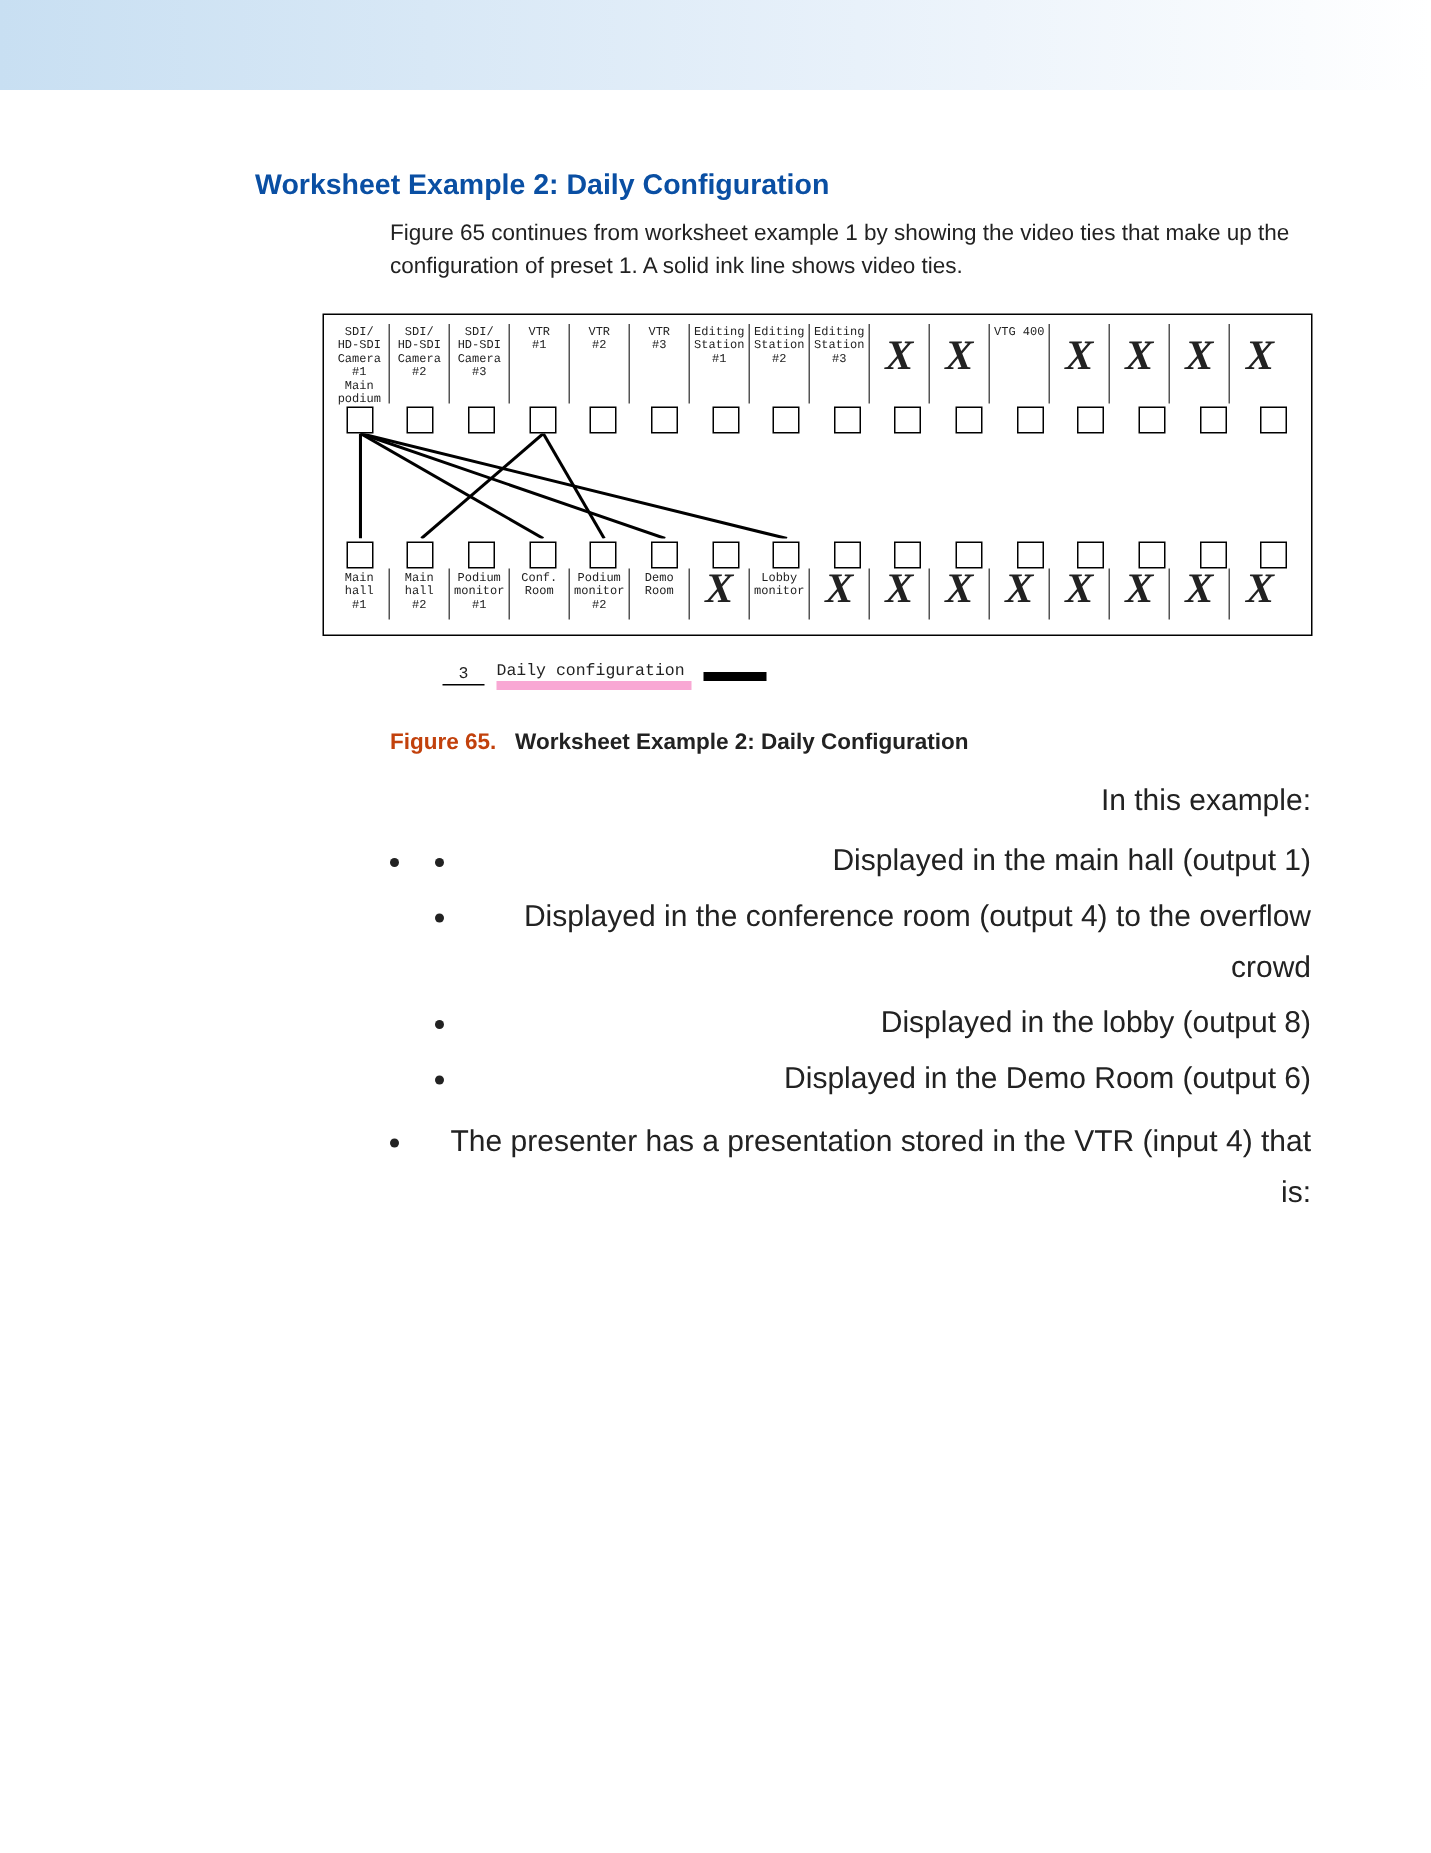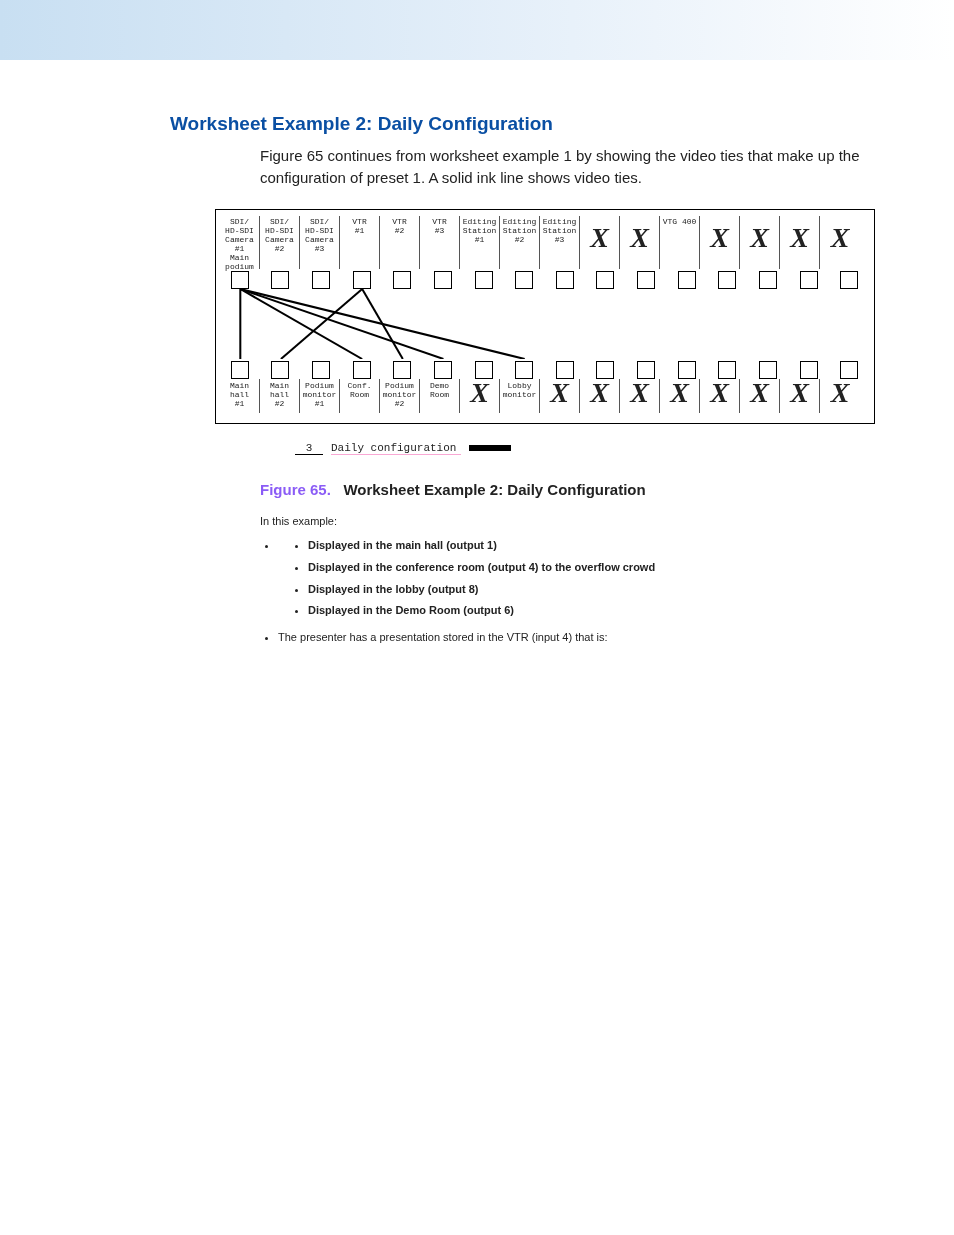--- a/index.html
+++ b/index.html
@@ -18,34 +18,34 @@
   .cell-label{height:52px;font-size:8px;line-height:9px;font-family:"Courier New",monospace;white-space:pre-wrap;display:flex;align-items:flex-start;justify-content:center;padding:1px 1px 0 1px;}
   .out-label{height:32px;font-size:8px;line-height:9px;padding-top:2px;}
   .box-row{display:flex;margin-top:2px;}
   .box-cell{width:40px;display:flex;justify-content:center;border-right:1px solid transparent;}
   .box{width:16px;height:16px;border:1.5px solid #000;background:#fff;}
   .x-mark{font-family:"Brush Script MT","Comic Sans MS",cursive;font-size:28px;font-weight:bold;font-style:italic;line-height:44px;}
   .x-out{line-height:28px;}
   .connections{display:block;width:100%;height:70px;}
   .preset-line{display:flex;align-items:center;gap:8px;margin:18px 0 0 80px;font-size:11px;font-family:"Courier New",monospace;}
   .preset-num{width:28px;border-bottom:1px solid #000;text-align:center;}
-  .preset-title{width:130px;border-bottom:1px solid #f9a8d4;font-family:Liberation Mono, monospace;}
+  .preset-title{width:130px;border-bottom:6px solid #f9a8d4;font-family:Liberation Mono, monospace;}
   .preset-swatch{width:42px;height:6px;background:#000;}
 
   .fig-caption{margin:26px 0 14px 90px;font-size:15px;}
-  .fig-caption .fig-no{color:#8b5cf6;font-weight:bold;}
+  .fig-caption .fig-no{color:#c2410c;font-weight:bold;}
   .fig-caption .fig-title{font-weight:bold;}
 
-  .body-text{margin-left:90px;font-size:11px;line-height:1.7;}
+  .body-text{margin-left:90px;font-size:20px;line-height:1.7;text-align:right;}
   ul.lvl1{margin:6px 0 0 0;padding-left:18px;}
   ul.lvl1>li{margin-bottom:4px;}
   ul.lvl2{margin:4px 0 8px 0;padding-left:30px;}
   ul.lvl2>li{margin-bottom:3px;}
   li{list-style:disc;}
-  ul.lvl2 li{list-style:disc;font-weight:bold;}
+  ul.lvl2 li{list-style:disc;}
 
   .footer{position:absolute;bottom:40px;right:80px;font-size:14px;}
   .footer .title{color:#0a4fa3;font-weight:bold;}
   .footer .pg{color:#0a4fa3;font-weight:bold;margin-left:20px;}
 </style>
 </head>
 <body>
 
 <div class="page">
   <div class="top-bar"></div>

